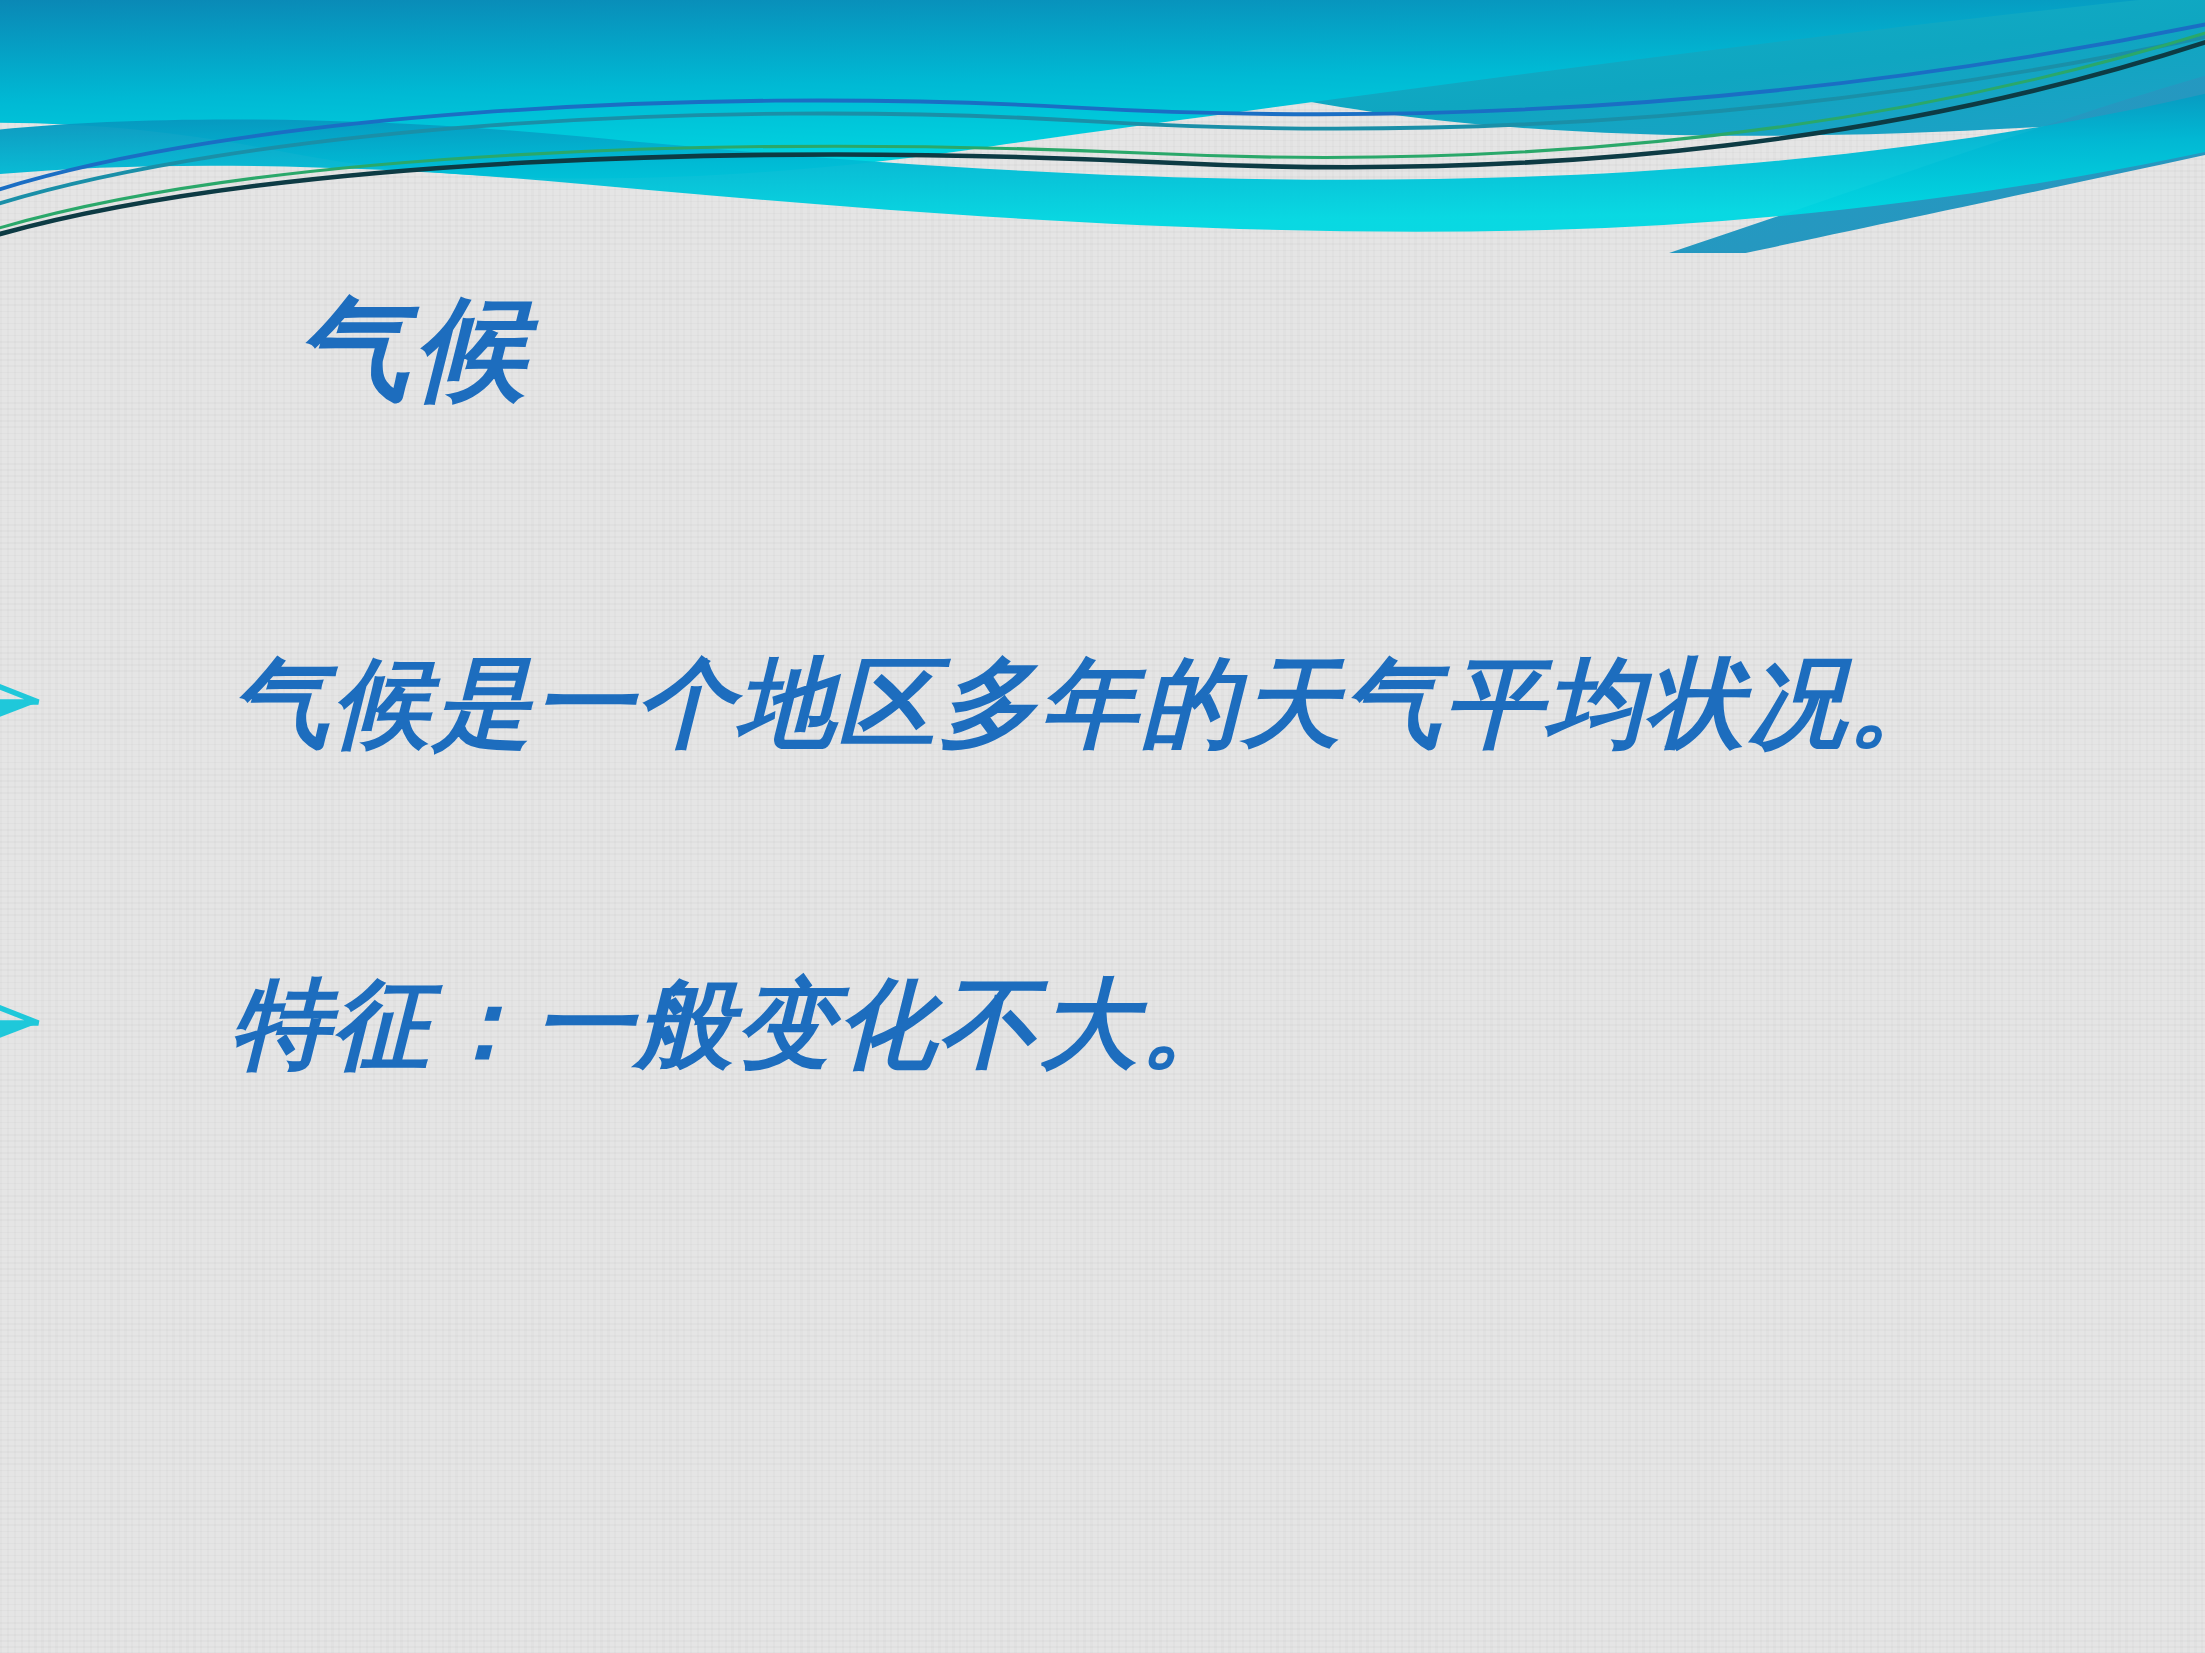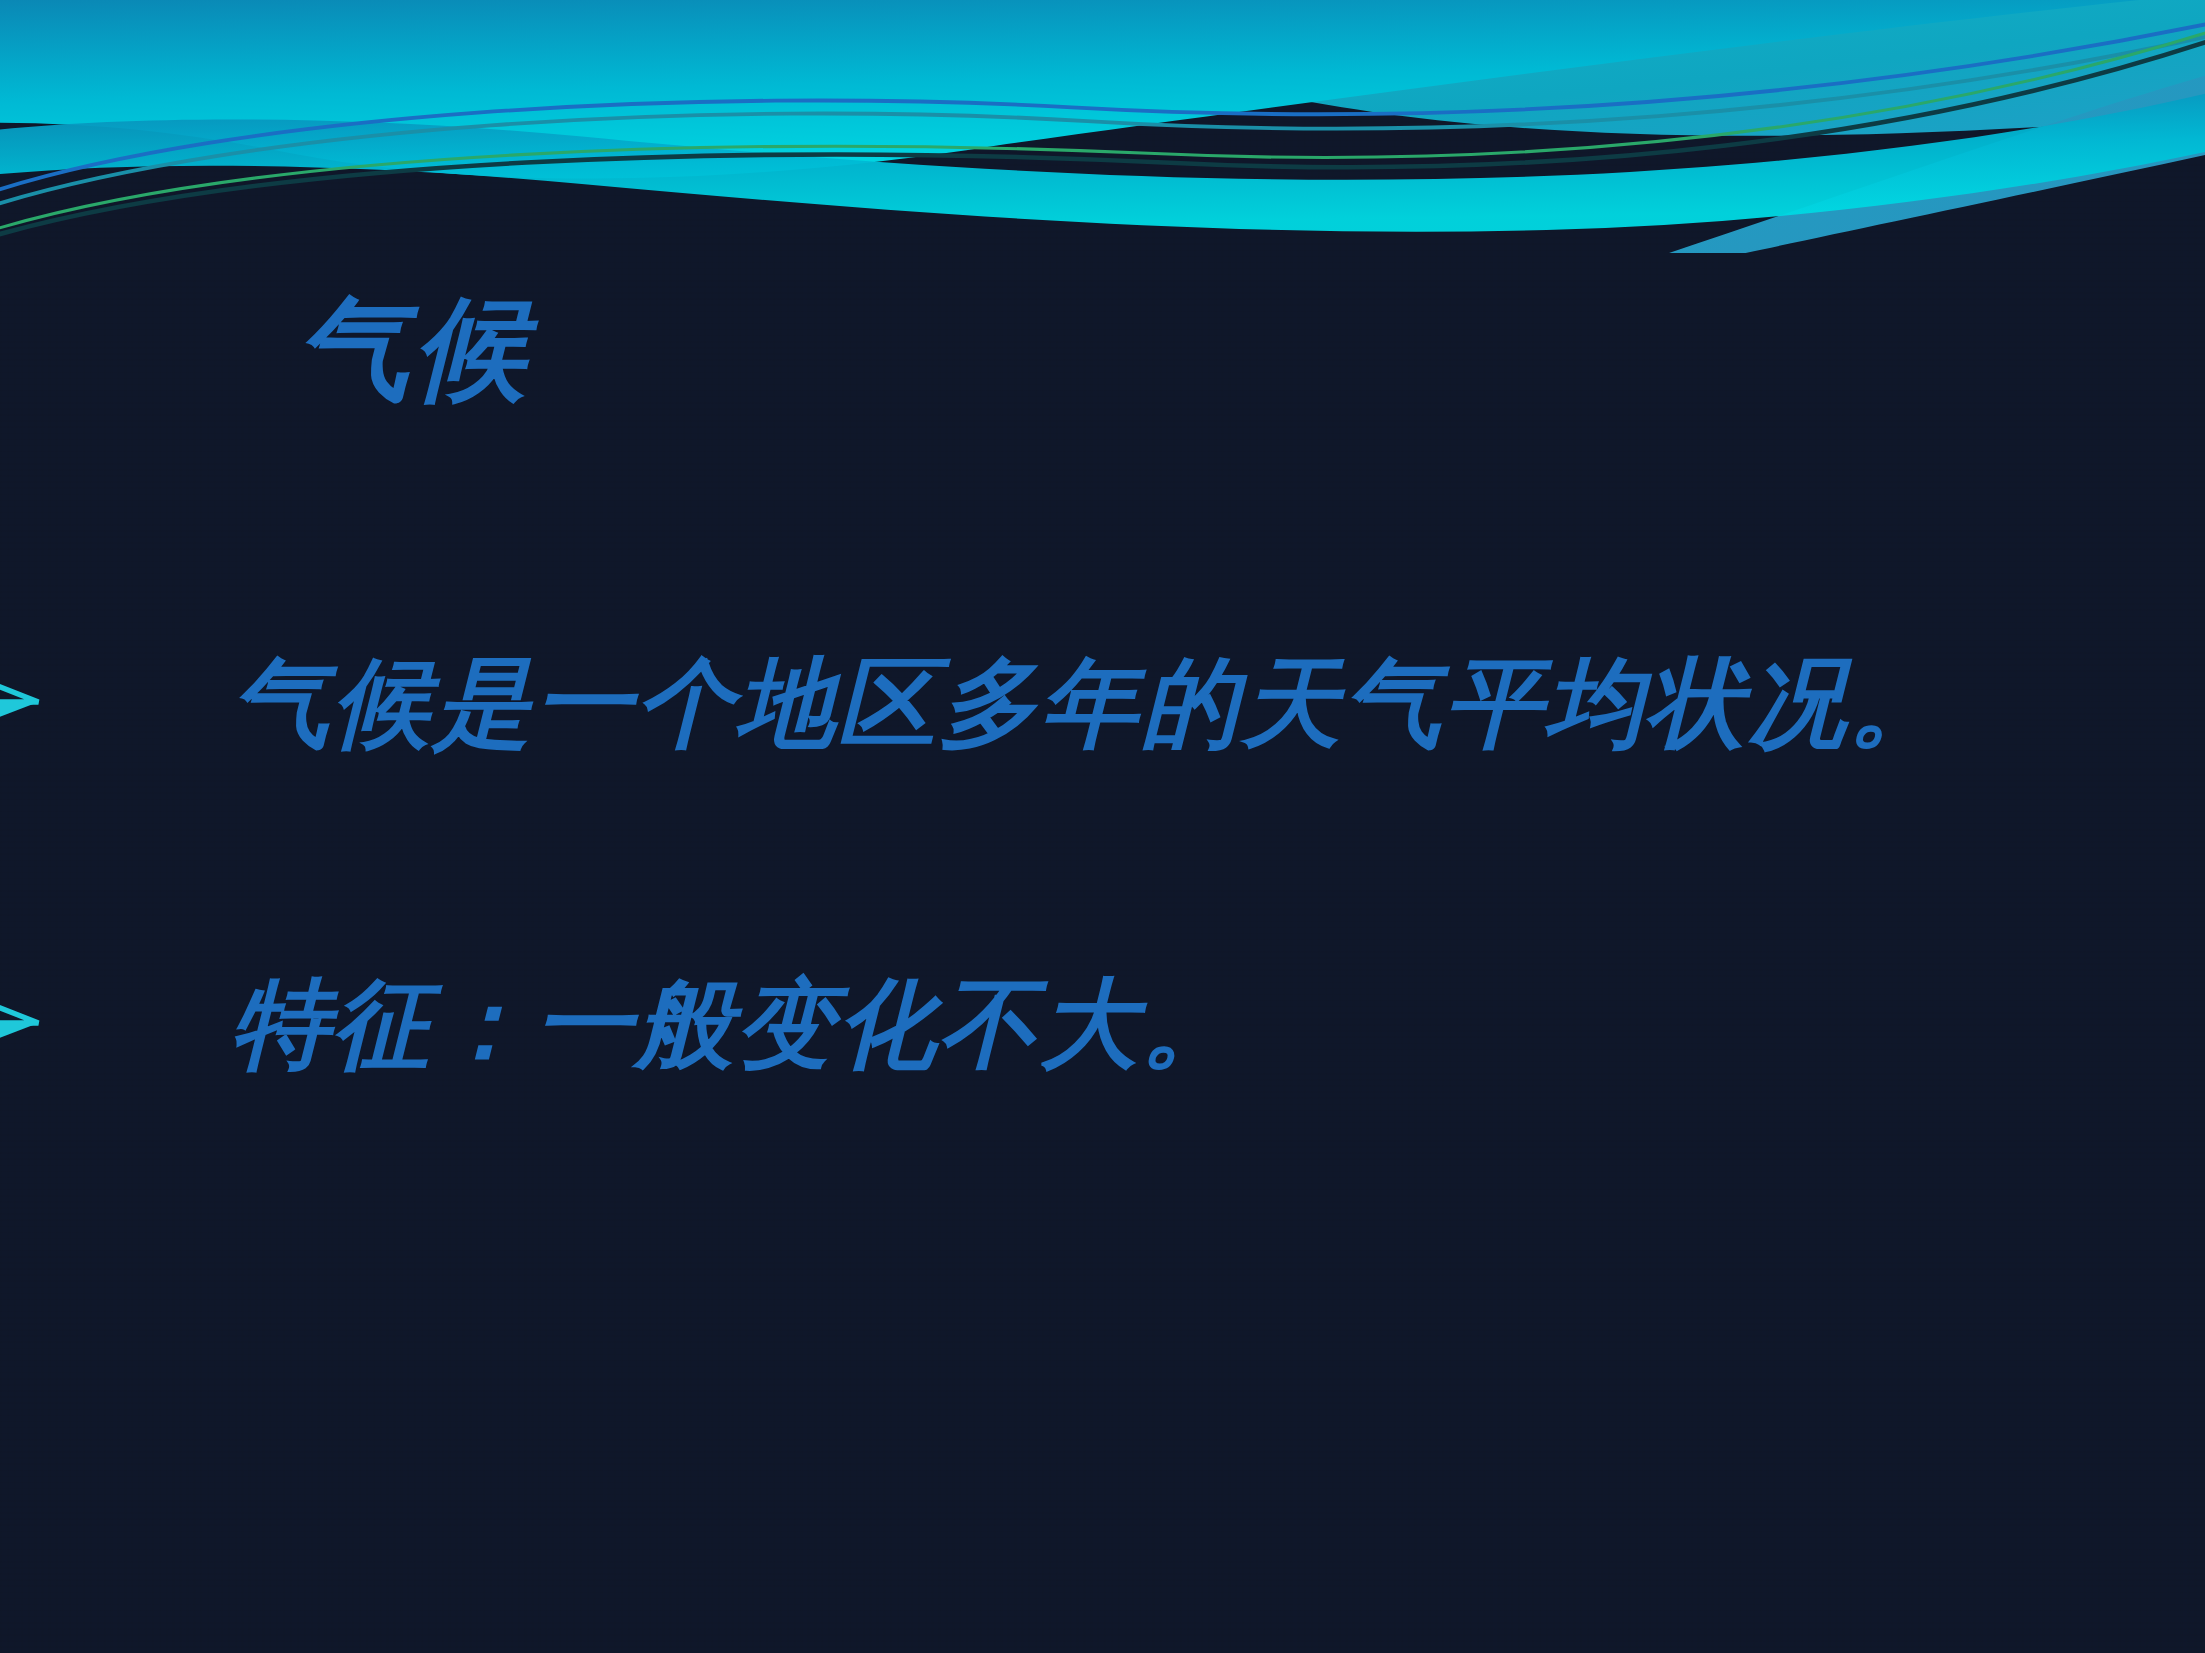--- a/index.html
+++ b/index.html
@@ -10,21 +10,21 @@
   }
   body {
     font-family: "DejaVu Sans", sans-serif;
   }
 
   .slide {
     position: relative;
     width: 2205px;
     height: 1654px;
     overflow: hidden;
-    background-color: #0f172a;
+    background-color: #e5e5e5;
   }
 
   
   .slide-texture {
     position: absolute;
     inset: 0;
     pointer-events: none;
     background-image:
       repeating-linear-gradient(0deg,
         rgba(0,0,0,0.022) 0px,

